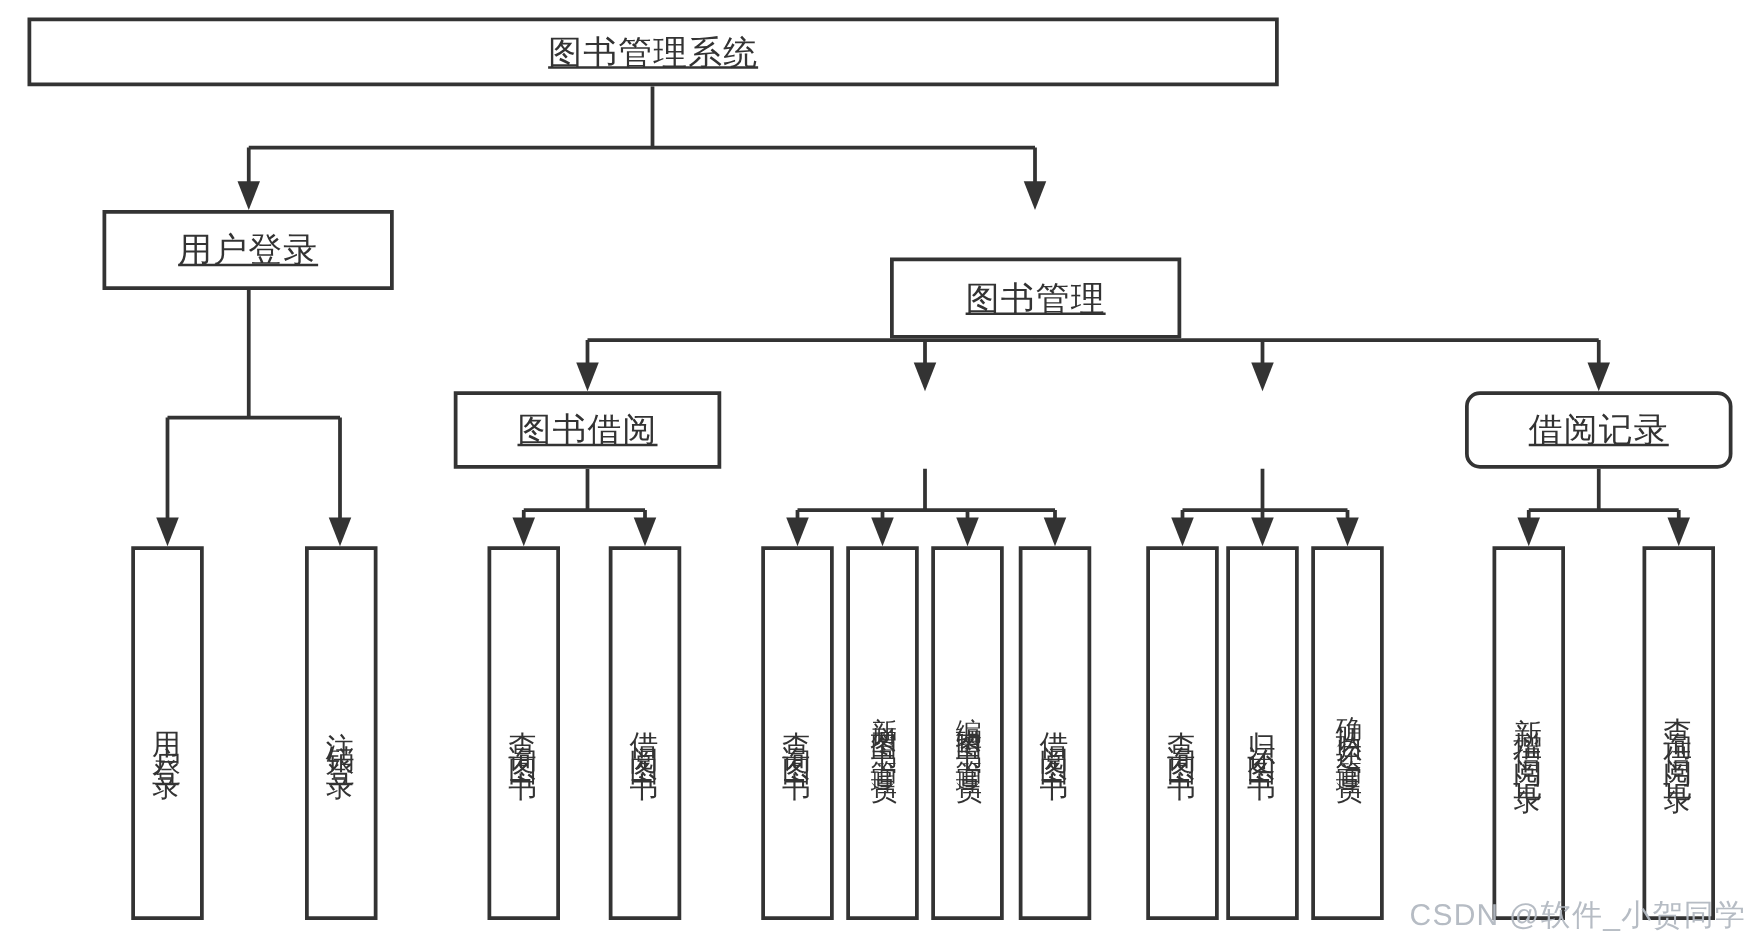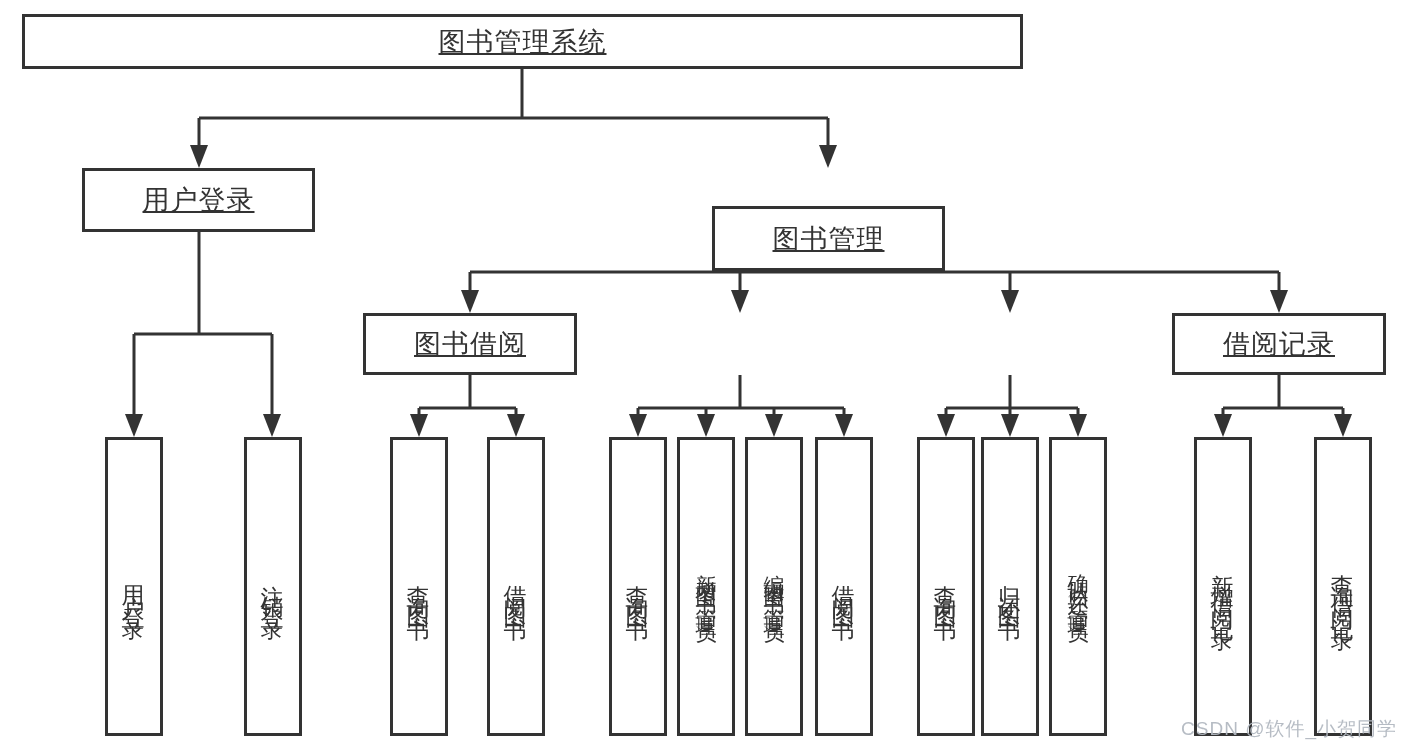--- a/index.html
+++ b/index.html
@@ -22,38 +22,38 @@
     padding-top:4px;
   }
   .v.tight{font-size:21px;letter-spacing:7px;}
   
   .n-root        {left:22px;  top:14px;  width:1001px; height:55px;}
   .n-user-login  {left:82px;  top:168px; width:233px;  height:64px;}
   .n-book-mgmt   {left:712px; top:168px; width:233px;  height:65px;margin-top:38px;}
   .n-new-book    {left:363px; top:313px; width:214px;  height:62px;}
   .n-borrow      {left:633px; top:313px; width:214px;  height:62px;}
   .n-current     {left:903px; top:313px; width:214px;  height:62px;}
-  .n-record      {left:1172px;top:313px; width:214px;  height:62px;}
+  .n-record      {left:1172px;top:313px; width:214px;  height:62px;border-radius:12px;}
   .leaf          {top:437px;  width:58px; height:299px;}
   .n-ul-login    {left:105px;}
   .n-ul-logout   {left:244px;}
   .n-nb-query    {left:390px;}
   .n-nb-borrow   {left:487px;}
   .n-bw-query    {left:609px;}
   .n-bw-add      {left:677px;}
   .n-bw-edit     {left:745px;}
   .n-bw-borrow   {left:815px;}
   .n-cb-query    {left:917px;}
   .n-cb-return   {left:981px;}
   .n-cb-confirm  {left:1049px;}
   .n-rc-add      {left:1194px;}
   .n-rc-query    {left:1314px;}
   .watermark{
     position:absolute;z-index:3;right:8px;top:716px;
-    font-size:19px;letter-spacing:1px;color:rgba(178,184,193,0.95);
+    font-size:24px;letter-spacing:1px;color:rgba(178,184,193,0.95);
     white-space:nowrap;
   }
 </style>
 </head>
 <body>
 
 <div class="stage">
 
   <svg class="wires" width="1405" height="747" viewBox="0 0 1405 747">
     <g stroke="#333333" stroke-width="3" fill="none">

